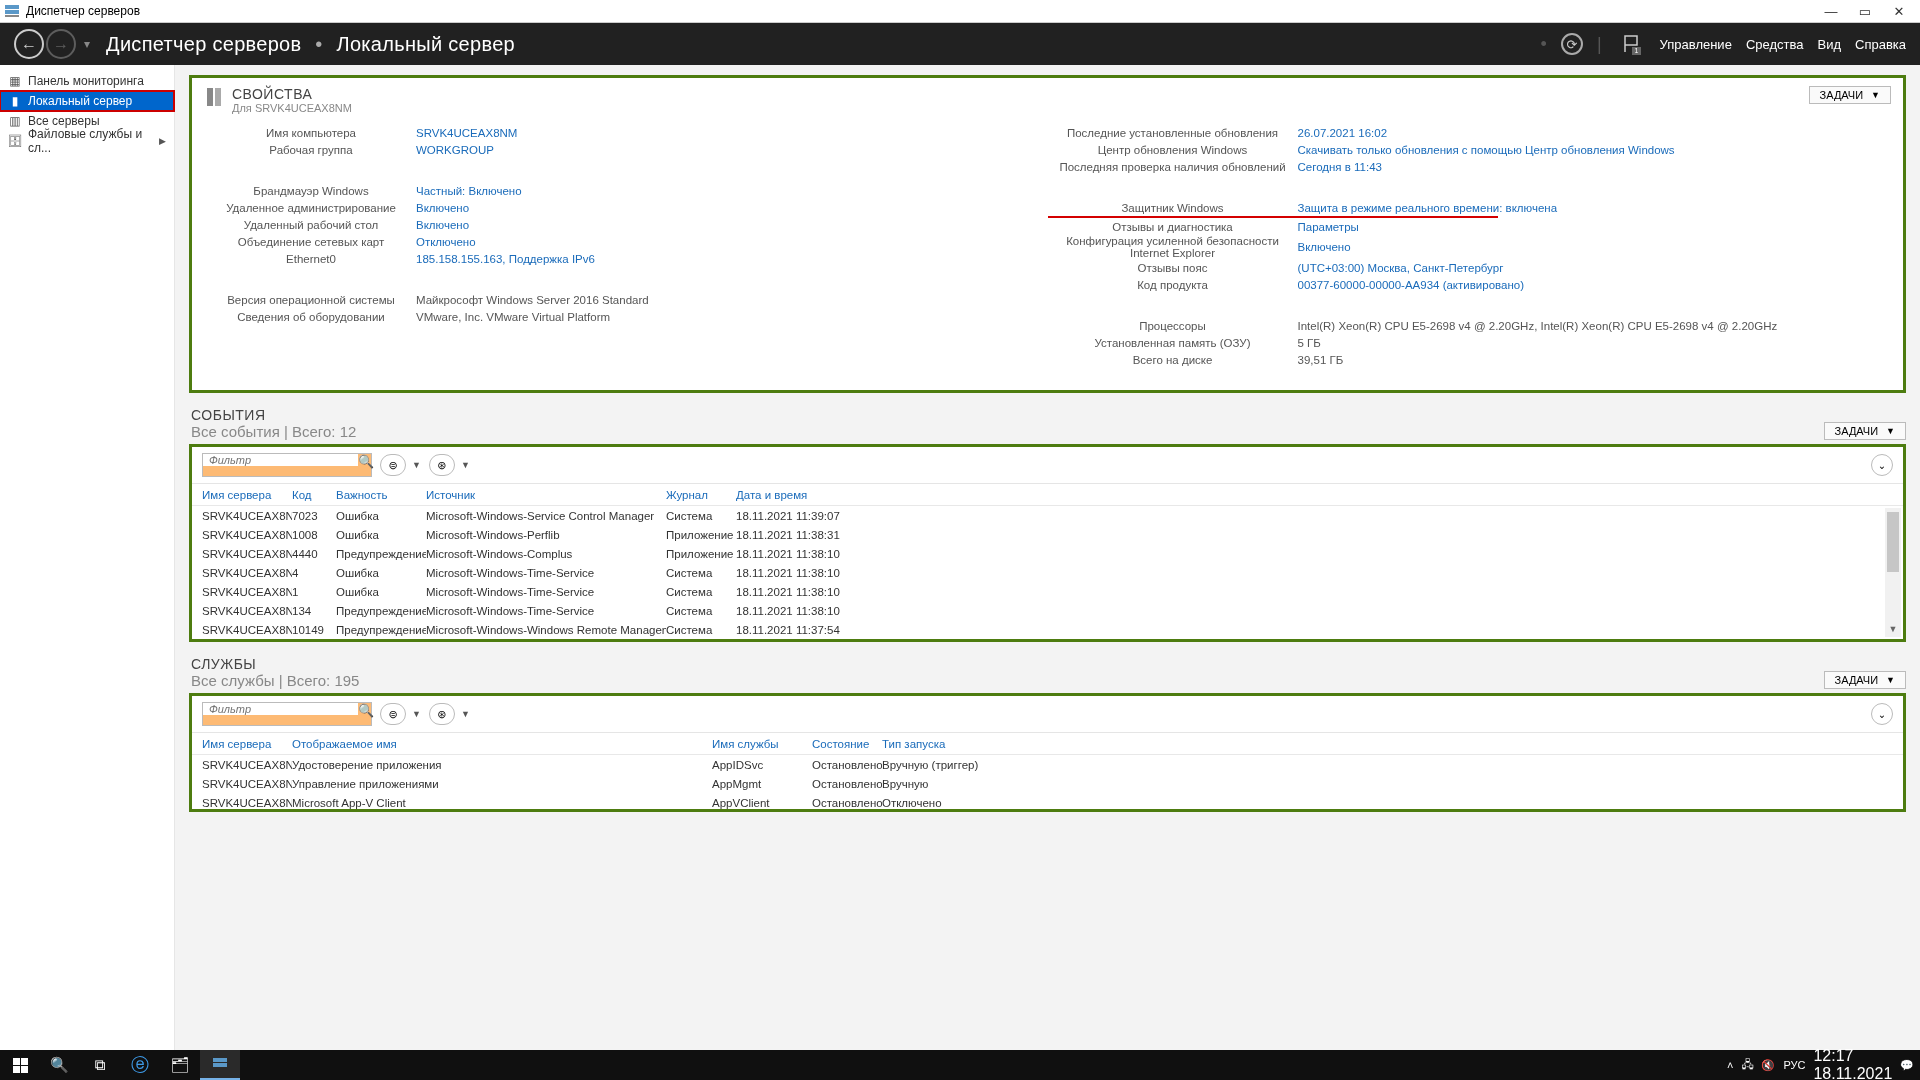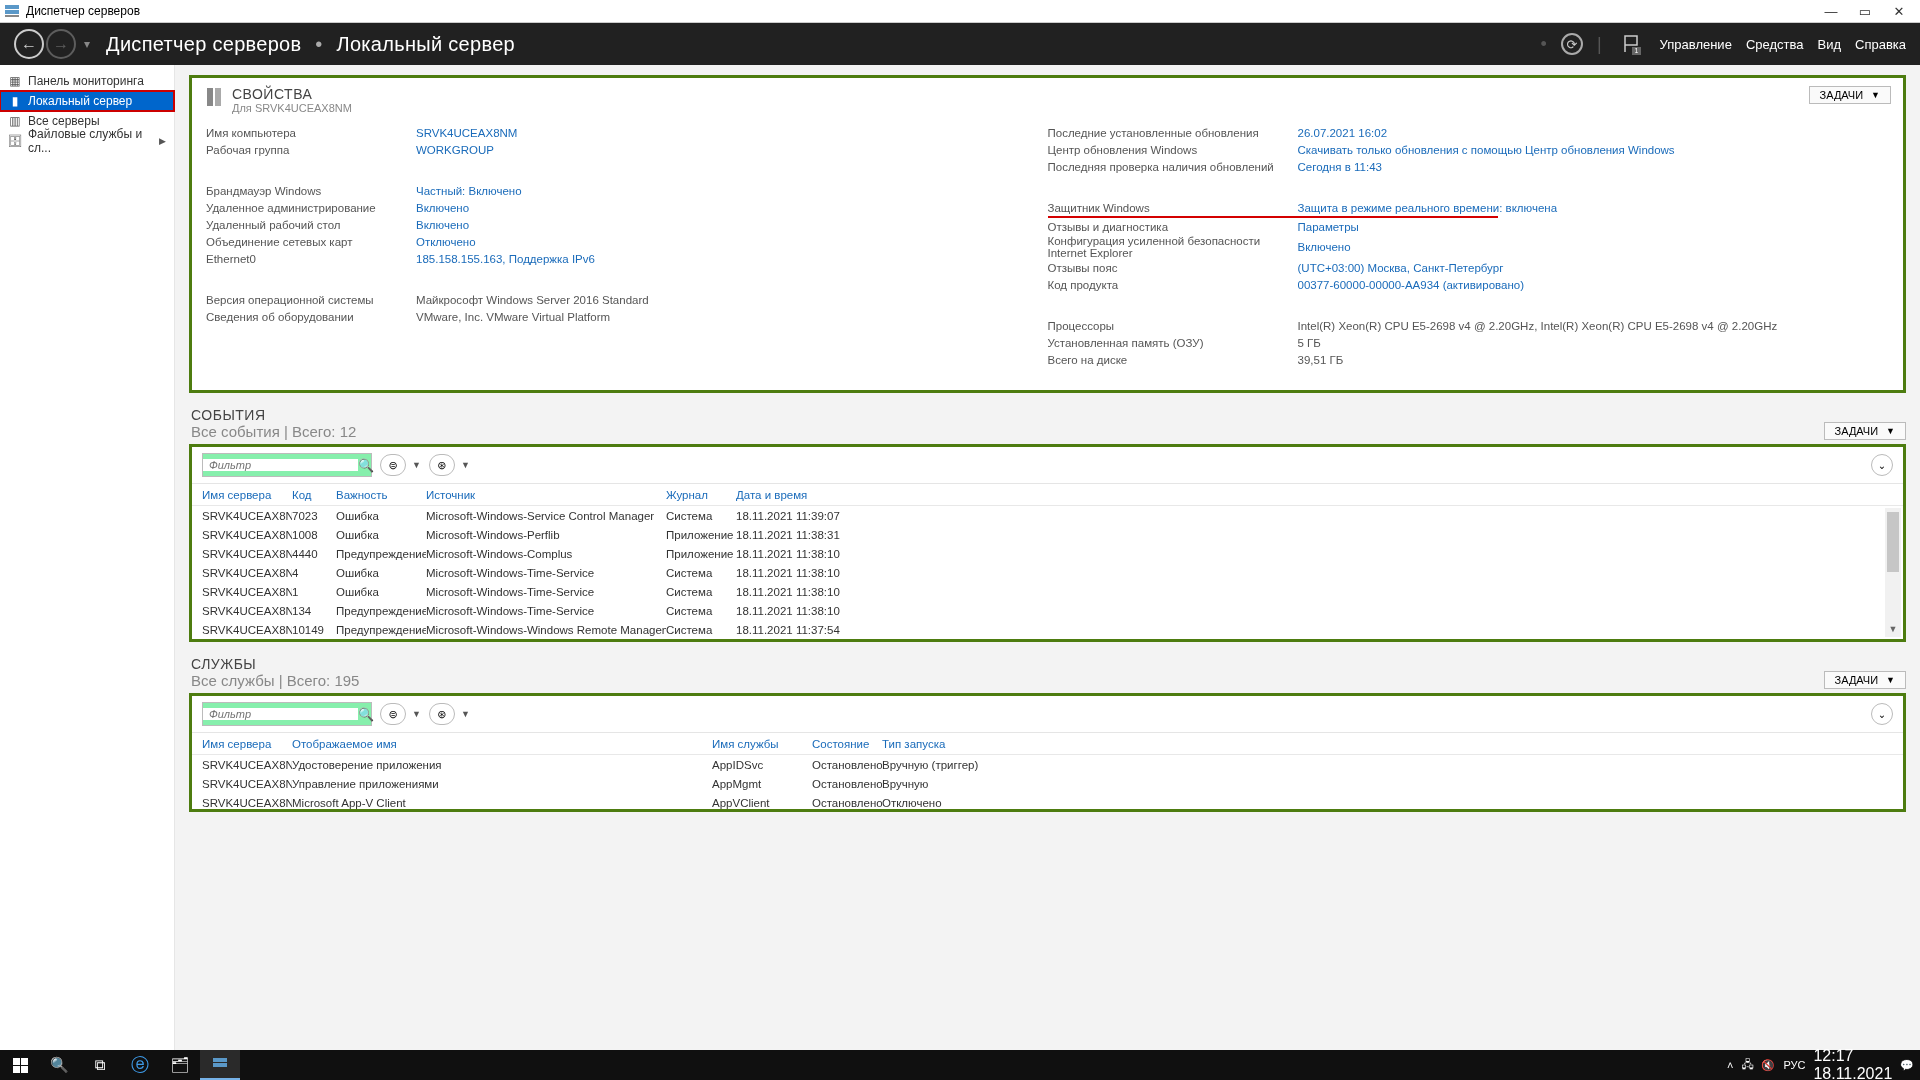--- a/index.html
+++ b/index.html
@@ -39,38 +39,38 @@
 .panel { background: #fff; border: 3px solid #4d7c0f; margin-bottom: 14px; }
 .panel-hdr { display: flex; align-items: flex-start; padding: 8px 12px 4px 12px; }
 .panel-hdr-icon { width: 22px; height: 22px; margin-right: 6px; }
 .panel-title { font-size: 14px; color: #444; letter-spacing: 0.5px; }
 .panel-sub { font-size: 11px; color: #888; }
 .tasks-btn { margin-left: auto; border: 1px solid #bbb; background: #fafafa; padding: 2px 10px; font-size: 11px; display: flex; align-items: center; gap: 8px; }
 .tasks-btn .caret { font-size: 9px; }
 
 
 .props { padding: 6px 14px 18px 14px; display: flex; }
-.props-col { flex: 1; }
+.props-col { flex: 1; text-align: center; }
 .props-row { display: flex; min-height: 17px; align-items: center; font-size: 11.5px; }
 .props-label { width: 210px; color: #555; }
 .props-col.right .props-label { width: 250px; }
 .props-value { color: #1a6bba; }
 .props-value.plain { color: #555; }
 .props-spacer { height: 24px; }
 .underline-red { border-bottom: 2px solid #d40000; width: 450px; }
 
 
 .sect-title { font-size: 14px; color: #444; letter-spacing: 0.5px; padding: 0 2px; }
 .sect-sub { font-size: 15px; color: #888; padding: 0 2px 4px 2px; }
 .sect-head-wrap { display: flex; align-items: flex-end; }
 .sect-head-wrap .tasks-btn { margin-bottom: 4px; }
 
 
 .filterbar { display: flex; align-items: center; padding: 6px 10px; gap: 8px; border-bottom: 1px solid #e5e5e5; }
-.filter-input-wrap { position: relative; width: 170px; border: 1px solid #bbb; height: 24px; display: flex; align-items: center; background: #86efac; }
+.filter-input-wrap { position: relative; width: 170px; border: 1px solid #bbb; height: 24px; display: flex; align-items: flex-start; background: #fdba74; }
 .filter-input { border: none; flex: 1; padding: 0 6px; font-size: 11px; font-style: italic; color: #888; outline: none; }
 .filter-search { width: 24px; text-align: center; font-size: 13px; color: #333; }
 .pill-btn { width: 26px; height: 22px; border: 1px solid #bbb; border-radius: 11px; display: flex; align-items: center; justify-content: center; font-size: 11px; }
 .pill-caret { font-size: 9px; color: #555; margin-left: -2px; }
 .expand-btn { margin-left: auto; width: 22px; height: 22px; border: 1px solid #bbb; border-radius: 50%; display: flex; align-items: center; justify-content: center; font-size: 10px; }
 
 
 .tbl { width: 100%; }
 .th-row, .td-row { display: flex; padding: 2px 10px; font-size: 11.5px; }
 .th-row { color: #1a6bba; border-bottom: 1px solid #e8e8e8; height: 22px; align-items: center; }

